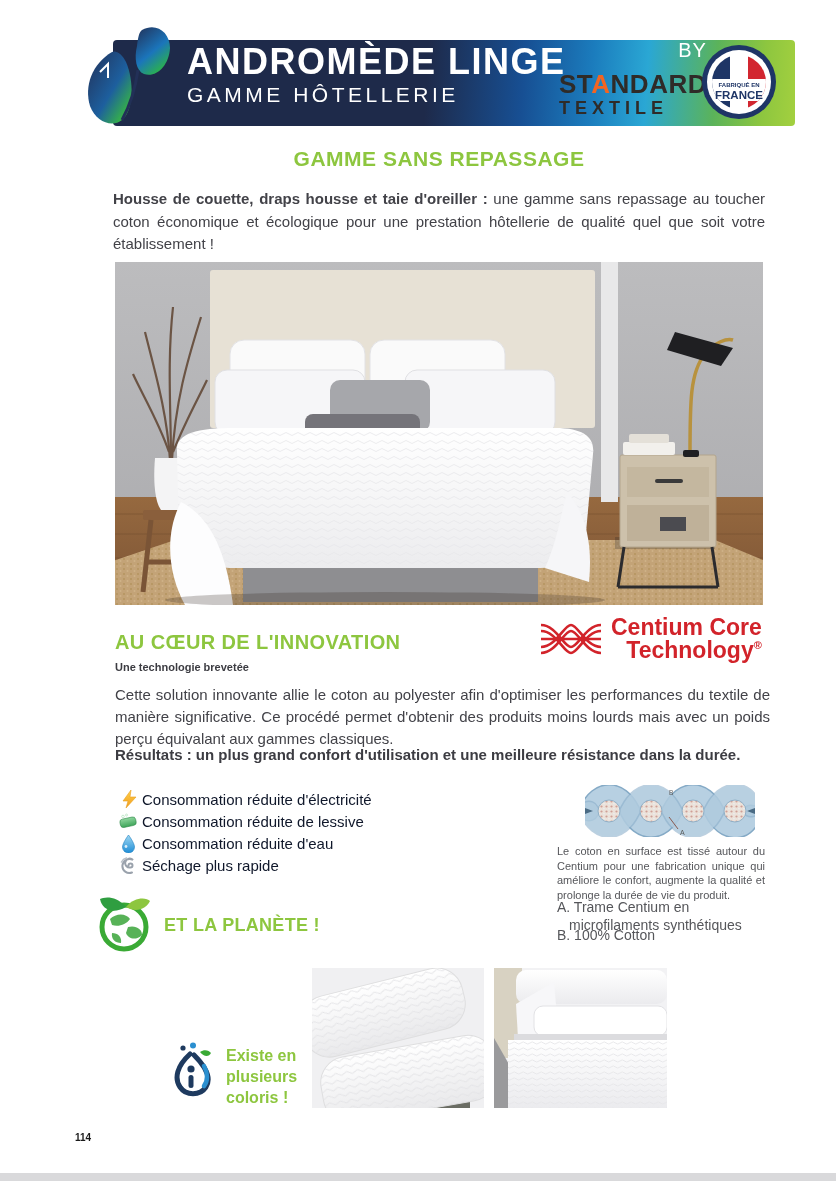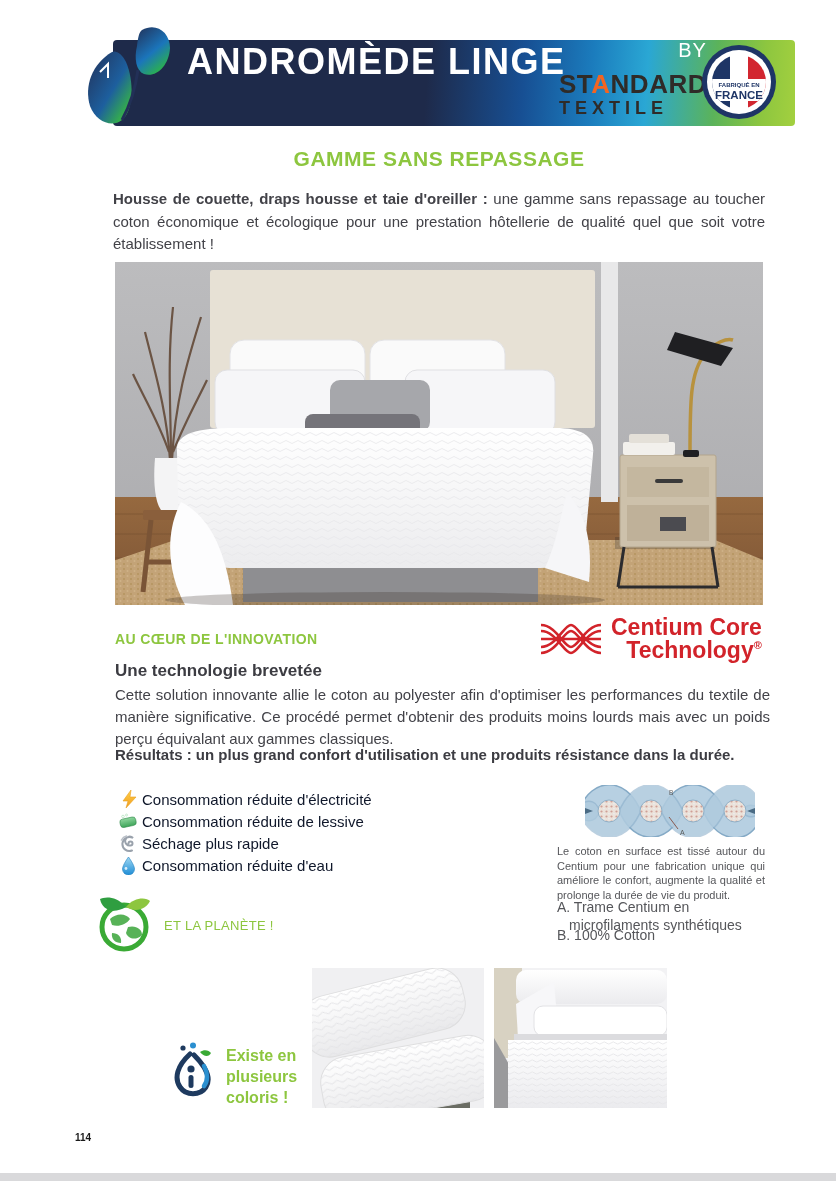--- a/index.html
+++ b/index.html
@@ -23,37 +23,37 @@
   
   .section-title{position:absolute;left:113px;top:147px;width:652px;text-align:center;
     color:#8dc63f;font-size:21px;font-weight:700;letter-spacing:.5px;}
   .intro{position:absolute;left:113px;top:188px;width:652px;font-size:15px;line-height:1.5;text-align:justify;}
   .intro b{font-weight:700;}
 
   
   .hero{position:absolute;left:115px;top:262px;width:648px;height:343px;overflow:hidden;}
 
   
-  .innov-heading{position:absolute;left:115px;top:631px;color:#8dc63f;font-size:14px;font-weight:700;letter-spacing:.4px;}
+  .innov-heading{position:absolute;left:115px;top:631px;color:#8dc63f;font-size:20px;font-weight:700;letter-spacing:.4px;}
   .centium{position:absolute;left:540px;top:616px;width:230px;display:flex;align-items:center;gap:9px;}
   .centium-text{color:#d2232a;font-size:23px;font-weight:700;line-height:1.02;text-align:right;}
   .centium-text sup{font-size:11px;}
-  .innov-sub{position:absolute;left:115px;top:661px;font-size:17px;font-weight:700;color:#3c3c42;}
+  .innov-sub{position:absolute;left:115px;top:661px;font-size:11px;font-weight:700;color:#3c3c42;}
   .innov-par{position:absolute;left:115px;top:684px;width:655px;font-size:15px;line-height:1.47;text-align:justify;}
   .innov-results{position:absolute;left:115px;top:746px;width:660px;font-size:15px;font-weight:700;color:#3c3c42;}
 
   
   .benefits{position:absolute;left:118px;top:788px;width:400px;}
   .benefit{display:flex;align-items:center;gap:4px;height:22px;font-size:15px;color:#0f172a;}
   .benefit .ic{width:20px;display:flex;justify-content:center;}
 
   
   .planet{position:absolute;left:96px;top:893px;display:flex;align-items:center;gap:10px;}
   .planet-l1{font-size:15.5px;font-weight:800;color:#2f9e41;letter-spacing:.3px;}
-  .planet-l2{font-size:13px;font-weight:400;color:#8dc63f;letter-spacing:.3px;margin-top:5px;}
+  .planet-l2{font-size:18px;font-weight:700;color:#8dc63f;letter-spacing:.3px;margin-top:5px;}
 
   
   .weave-diagram{position:absolute;left:585px;top:785px;width:170px;height:52px;}
   .weave-par{position:absolute;left:557px;top:844px;width:208px;font-size:11px;line-height:1.32;text-align:justify;color:#55565a;}
   .weave-item{position:absolute;left:557px;width:210px;font-size:14px;line-height:1.3;color:#55565a;padding-left:12px;text-indent:-12px;}
   .weave-item.a{top:898px;}
   .weave-item.b{top:926px;}
 
   
   .coloris{position:absolute;left:166px;top:1042px;display:flex;gap:10px;align-items:flex-start;justify-content:space-between;}
@@ -87,20 +87,21 @@
     </defs>
     <path d="M32,30 C12,42 4,64 10,84 C16,100 32,106 42,98 C54,88 54,58 46,40 C42,32 36,28 32,30 Z" fill="url(#lg1)"></path>
     <path d="M62,8 C76,0 90,10 90,26 C89,44 76,56 64,52 C56,49 54,36 57,24 C58,16 59,10 62,8 Z" fill="url(#lg2)"></path>
     <path d="M42,98 C52,80 56,62 58,48" stroke="#223057" stroke-width="3" fill="none"></path>
     <polyline points="20,50 28,42 28,56" stroke="#ffffff" stroke-width="2" fill="none"></polyline>
   </svg>
 
   <div class="banner">
     <div class="banner-text">
       <div class="banner-title">ANDROMÈDE LINGE</div>
+      <div class="banner-sub">GAMME HÔTELLERIE</div>
     </div>
     <div class="brand-block">
       <span class="by">BY</span>
       <span>
         <div class="brand-top"><span>ST</span><span class="accent">A</span><span>NDARD</span></div>
         <div class="brand-bottom">TEXTILE</div>
       </span>
     </div>
     <svg class="badge" viewBox="0 0 76 76">
       <defs>
@@ -233,21 +234,21 @@
       </g>
     </svg>
     <div class="centium-text">
       <div>Centium Core</div>
       <div><span>Technology</span><sup>®</sup></div>
     </div>
   </div>
 
   <div class="innov-sub">Une technologie brevetée</div>
   <div class="innov-par">Cette solution innovante allie le coton au polyester afin d'optimiser les performances du textile de manière significative. Ce procédé permet d'obtenir des produits moins lourds mais avec un poids perçu équivalant aux gammes classiques.</div>
-  <div class="innov-results">Résultats : un plus grand confort d'utilisation et une produits résistance dans la durée.</div>
+  <div class="innov-results">Résultats : un plus grand confort d'utilisation et une meilleure résistance dans la durée.</div>
 
   <div class="benefits">
     <div class="benefit">
       <span class="ic">
         <svg width="17" height="20" viewBox="0 0 17 20">
             <defs>
               <linearGradient id="bolt" x1="0" y1="0" x2="0" y2="1">
                 <stop offset="0" stop-color="#ffd34d"></stop>
                 <stop offset="1" stop-color="#f29b1d"></stop>
               </linearGradient>
@@ -270,41 +271,41 @@
               <rect x="2" y="5" width="16" height="8.5" rx="3" fill="url(#soap)" stroke="#2f8a49" stroke-width=".6"></rect>
             </g>
         <circle cx="5" cy="3.5" r="1.3" fill="none" stroke="#bfe6c8" stroke-width=".9"></circle>
             <circle cx="8.5" cy="2" r="1" fill="none" stroke="#bfe6c8" stroke-width=".9"></circle>
           </svg>
       </span>
       <span>Consommation réduite de lessive</span>
     </div>
     <div class="benefit">
       <span class="ic">
-        <svg width="19" height="19" viewBox="0 0 19 19">
-        <path d="M9.5,9.5 a2,2 0 1 1 2,2 a4.5,4.5 0 1 1 2.5,-7.5 a7,7 0 1 0 -1,12.5" fill="none" stroke="#9aa2ac" stroke-width="2" stroke-linecap="round"></path>
-        <path d="M2.5,6 a7.5,7.5 0 0 1 5,-4" fill="none" stroke="#b9bfc7" stroke-width="1.6" stroke-linecap="round"></path>
-          </svg>
-      </span>
-      <span>Séchage plus rapide</span>
-    </div>
-    <div class="benefit">
-      <span class="ic">
         <svg width="15" height="19" viewBox="0 0 15 19">
             <defs>
               <linearGradient id="drop" x1="0" y1="0" x2="0" y2="1">
                 <stop offset="0" stop-color="#9fd8f2"></stop>
                 <stop offset="1" stop-color="#1f8dd6"></stop>
               </linearGradient>
             </defs>
         <path d="M7.5,1 C7.5,1 1.5,9 1.5,13 a6,6 0 0 0 12,0 C13.5,9 7.5,1 7.5,1 Z" fill="url(#drop)" stroke="#1b7ec0" stroke-width=".6"></path>
         <circle cx="5" cy="12.5" r="1.4" fill="#ffffff" opacity=".8"></circle>
           </svg>
       </span>
       <span>Consommation réduite d'eau</span>
+    </div>
+    <div class="benefit">
+      <span class="ic">
+        <svg width="19" height="19" viewBox="0 0 19 19">
+        <path d="M9.5,9.5 a2,2 0 1 1 2,2 a4.5,4.5 0 1 1 2.5,-7.5 a7,7 0 1 0 -1,12.5" fill="none" stroke="#9aa2ac" stroke-width="2" stroke-linecap="round"></path>
+        <path d="M2.5,6 a7.5,7.5 0 0 1 5,-4" fill="none" stroke="#b9bfc7" stroke-width="1.6" stroke-linecap="round"></path>
+          </svg>
+      </span>
+      <span>Séchage plus rapide</span>
     </div>
   </div>
 
   <div class="planet">
     <svg width="58" height="60" viewBox="0 0 58 60">
       <circle cx="28" cy="34" r="22" fill="none" stroke="#3aaa35" stroke-width="5"></circle>
       <path d="M14,26 C20,20 30,20 34,26 C30,32 22,34 16,32 Z" fill="#57b257"></path>
       <path d="M32,34 C40,32 46,36 46,42 C40,48 32,46 30,40 Z" fill="#57b257"></path>
       <path d="M16,40 C22,40 26,44 25,50 C19,50 15,46 16,40 Z" fill="#57b257"></path>
       <path d="M30,14 C20,2 8,4 4,6 C6,16 16,22 30,14 Z" fill="#2f9e41"></path>

